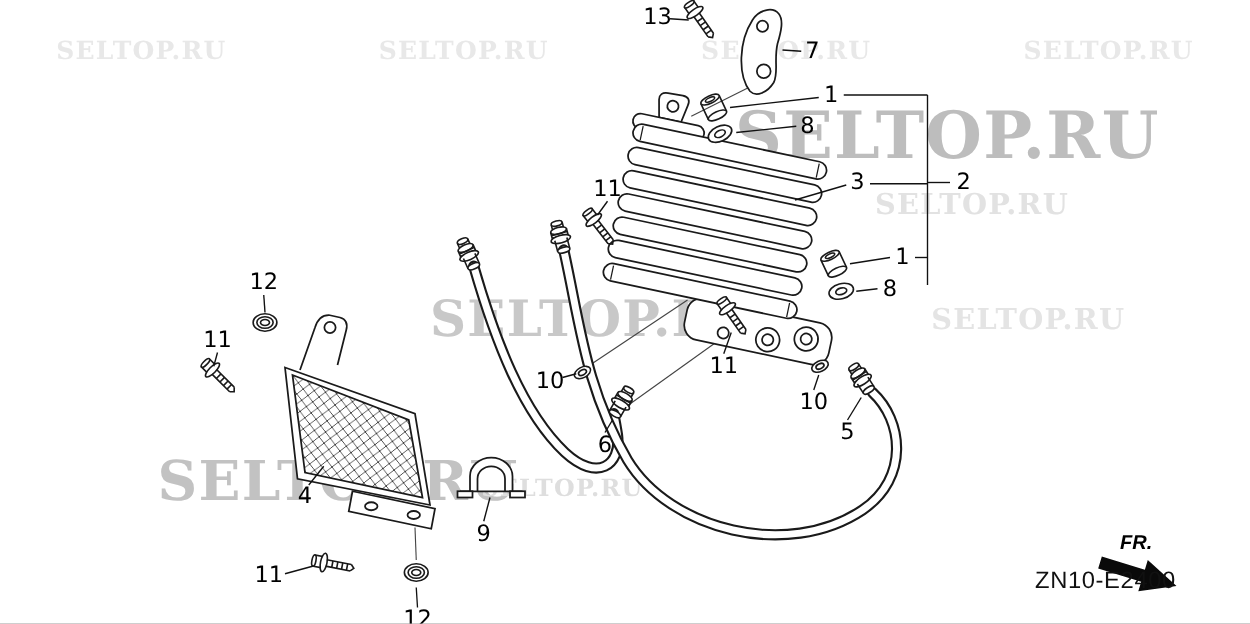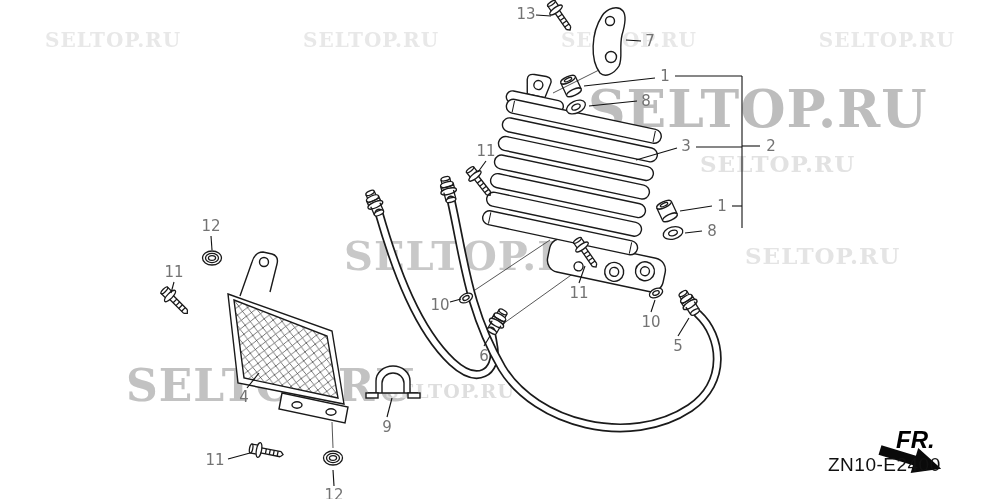--- a/index.html
+++ b/index.html
@@ -3,21 +3,21 @@
 <meta charset="utf-8">
 <style>
   html,body { margin:0; padding:0; background:#888; }
   .stage {
     position:relative; width:1000px; height:499px; background:#ffffff;
     overflow:hidden; font-family:"Liberation Sans", sans-serif;
   }
   .art { position:absolute; left:0; top:0; z-index:2; }
   .callout {
     position:absolute; z-index:3; transform:translate(-50%,-50%);
-    font-size:15px; color:#737373; font-family:"DejaVu Sans", sans-serif;
+    font-size:18px; color:#000000; font-family:"DejaVu Sans", sans-serif;
     white-space:nowrap;
   }
   .wm {
     position:absolute; z-index:1; font-family:"DejaVu Serif", serif;
     font-weight:bold; white-space:nowrap; user-select:none; letter-spacing:1px;
   }
   .wm-big1 { left:588px; top:78px;  font-size:52px; color:#bdbdbd; }
   .wm-big2 { left:344px; top:232px; font-size:40px; color:#c8c8c8; }
   .wm-big3 { left:126px; top:360px; font-size:44px; color:#c2c2c2; }
   .wm-faint-a { left:700px; top:150px; font-size:23px; color:#e2e2e2; }
@@ -28,21 +28,21 @@
     display:flex; justify-content:space-between; padding:0 45px;
     font-family:"DejaVu Serif", serif; font-weight:bold;
     font-size:20px; color:#e8e8e8; letter-spacing:1px; user-select:none;
   }
   .diagram-code {
     position:absolute; z-index:3; left:828px; top:454px;
     font-size:19px; color:#111; letter-spacing:0.5px;
   }
   .fr-label {
     position:absolute; z-index:3; left:896px; top:426px;
-    font-size:24px; font-weight:bold; font-style:italic; color:#000;
+    font-size:16px; font-weight:bold; font-style:italic; color:#000;
   }
 </style>
 </head>
 <body>
 
 <div class="stage">
 
   <div class="wm-row">
     <span>SELTOP.RU</span>
     <span>SELTOP.RU</span>

